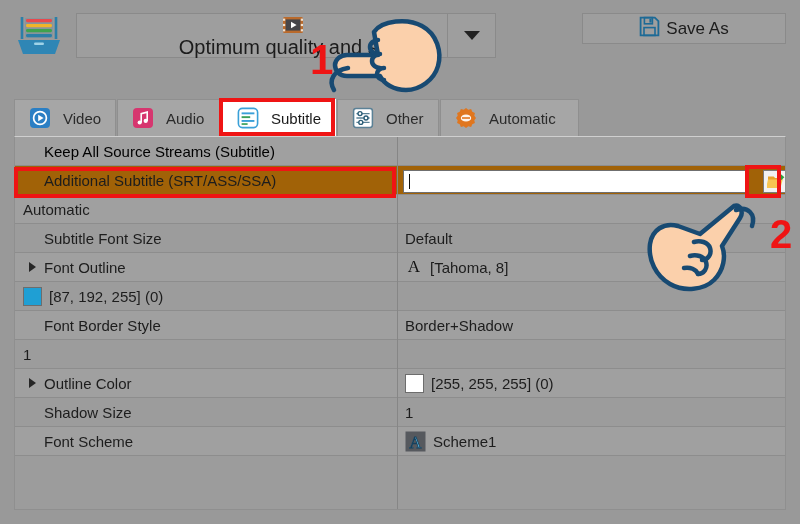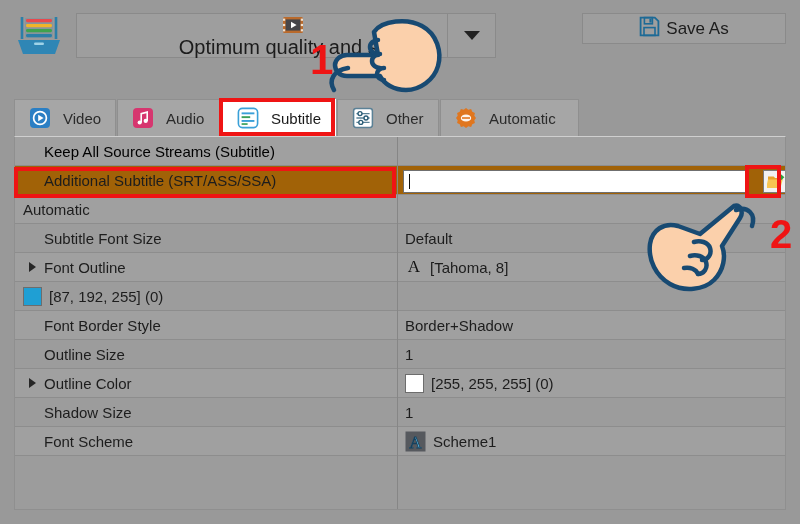--- a/index.html
+++ b/index.html
@@ -376,24 +376,20 @@
       <div class="cell-name">
         <span class="expander hidden"></span>
         <span>Font Border Style</span>
       </div>
       <div class="cell-val">
         <span>Border+Shadow</span>
       </div>
     </div>
 
     <div class="row">
-      <div class="cell-name">
-        <span class="expander hidden"></span>
-        <span>Outline Size</span>
-      </div>
       <div class="cell-val">
         <span>1</span>
       </div>
     </div>
 
     <div class="row">
       <div class="cell-name">
         <span class="expander"></span>
         <span>Outline Color</span>
       </div>

